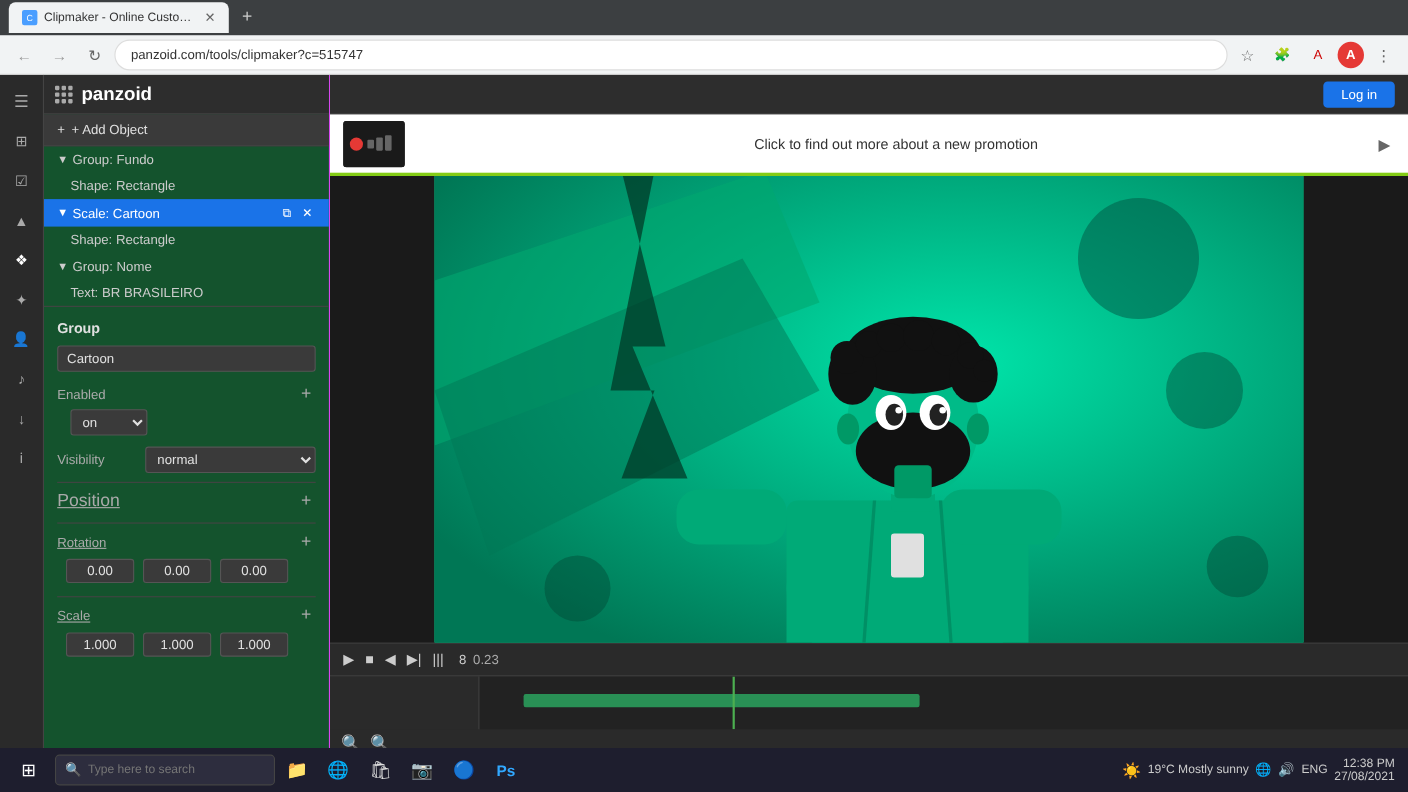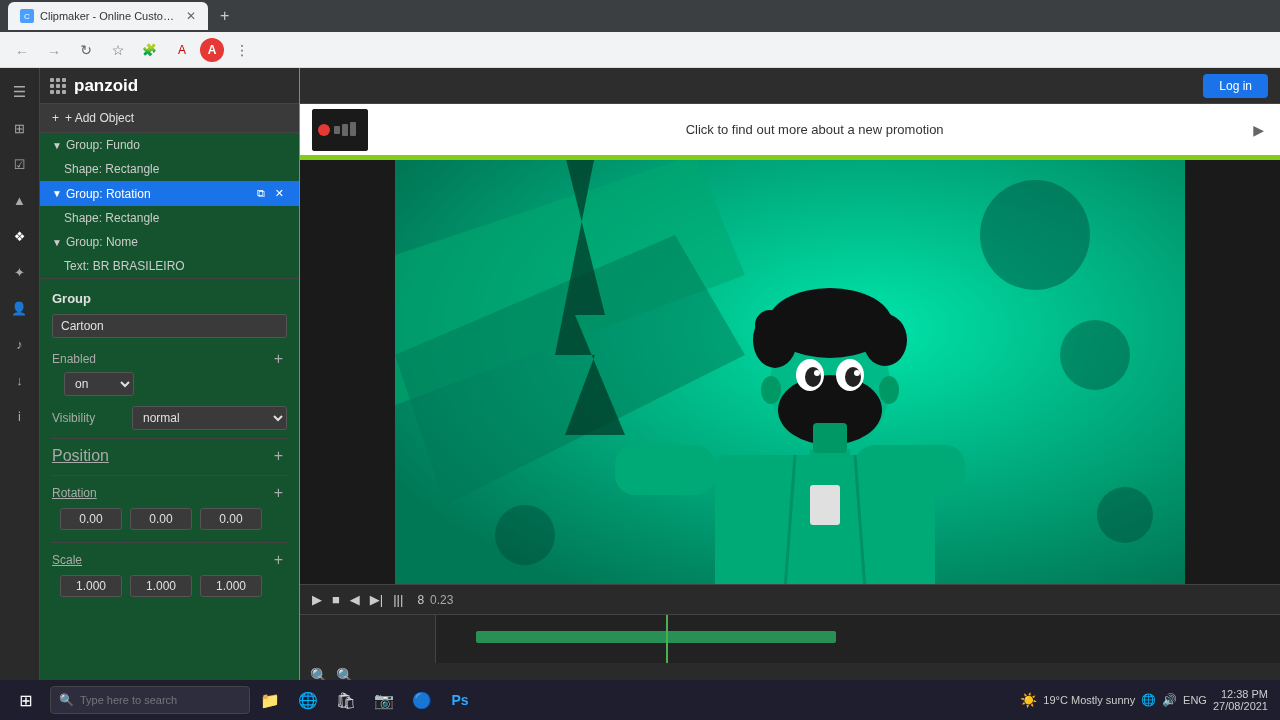--- a/index.html
+++ b/index.html
@@ -14,20 +14,23 @@
     <span style="font-size:11px;color:#333;flex:1;white-space:nowrap;overflow:hidden;text-overflow:ellipsis;max-width:140px;">Clipmaker - Online Custom Intr...</span>
     <span style="color:#666;font-size:12px;cursor:pointer;">✕</span>
   </div>
   <button style="background:none;border:none;color:#ccc;font-size:16px;cursor:pointer;padding:2px 8px;">+</button>
 </div>
 
 <div style="background:#f1f3f4; height:36px; display:flex; align-items:center; padding:0 8px; gap:4px; border-bottom:1px solid #ddd;">
   <button style="background:none;border:none;color:#999;font-size:14px;cursor:pointer;padding:4px;border-radius:50%;width:28px;height:28px;">←</button>
   <button style="background:none;border:none;color:#999;font-size:14px;cursor:pointer;padding:4px;border-radius:50%;width:28px;height:28px;">→</button>
   <button style="background:none;border:none;color:#666;font-size:14px;cursor:pointer;padding:4px;border-radius:50%;width:28px;height:28px;">↻</button>
+  <div style="flex:1;background:white;border:1px solid #ddd;border-radius:20px;padding:4px 14px;font-size:13px;color:#333;height:28px;display:flex;align-items:center;">
+    <span style="color:#333;font-size:12px;">panzoid.com/tools/clipmaker?c=515747</span>
+  </div>
   <div style="display:flex;gap:4px;align-items:center;">
     <button style="background:none;border:none;color:#666;cursor:pointer;font-size:14px;padding:4px;width:28px;height:28px;">☆</button>
     <button style="background:none;border:none;color:#666;cursor:pointer;font-size:12px;padding:4px;width:28px;height:28px;">🧩</button>
     <button style="background:none;border:none;color:#cc0000;cursor:pointer;font-size:12px;padding:4px;width:28px;height:28px;">A</button>
     <div style="width:24px;height:24px;background:#e53935;border-radius:50%;display:flex;align-items:center;justify-content:center;color:white;font-size:12px;font-weight:bold;cursor:pointer;">A</div>
     <button style="background:none;border:none;color:#666;cursor:pointer;font-size:14px;padding:4px;width:28px;height:28px;">⋮</button>
   </div>
 </div>
 
 <div style="display:flex; width:1280px; height:calc(720px - 68px - 40px); overflow:hidden;">
@@ -72,21 +75,21 @@
         <span style="font-size:10px;">▼</span>
         <span>Group: Fundo</span>
       </div>
 
       <div style="padding:5px 12px 5px 24px;cursor:pointer;display:flex;align-items:center;font-size:12px;color:#ccc;">
         <span>Shape: Rectangle</span>
       </div>
 
       <div style="padding:5px 12px;cursor:pointer;display:flex;align-items:center;gap:4px;font-size:12px;color:white;background:#1a73e8;">
         <span style="font-size:10px;">▼</span>
-        <span style="flex:1;">Group: Rotation</span>
+        <span style="flex:1;">Scale: Cartoon</span>
         <div style="display:flex;gap:4px;">
           <button style="background:none;border:none;color:white;cursor:pointer;font-size:11px;padding:1px 3px;">⧉</button>
           <button style="background:none;border:none;color:white;cursor:pointer;font-size:11px;padding:1px 3px;">✕</button>
         </div>
       </div>
 
       <div style="padding:5px 12px 5px 24px;cursor:pointer;display:flex;align-items:center;font-size:12px;color:#ccc;">
         <span>Shape: Rectangle</span>
       </div>
 
@@ -162,21 +165,21 @@
       </div>
     </div>
   </div>
 
   <div style="flex:1;display:flex;flex-direction:column;background:#1a1a1a;overflow:hidden;">
 
     <div style="background:#2d2d2d;height:36px;display:flex;align-items:center;padding:0 12px;border-bottom:1px solid #444;justify-content:flex-end;">
       <button style="background:#1a73e8;color:white;border:none;border-radius:4px;padding:5px 16px;font-size:12px;cursor:pointer;">Log in</button>
     </div>
 
-    <div style="background:white;height:56px;display:flex;align-items:center;padding:0 12px;border-bottom:5px solid #84cc16;flex-shrink:0;">
+    <div style="background:white;height:56px;display:flex;align-items:center;padding:0 12px;border-bottom:3px solid #84cc16;flex-shrink:0;">
       <div style="width:56px;height:42px;background:#111;border-radius:3px;display:flex;align-items:center;justify-content:center;overflow:hidden;margin-right:12px;flex-shrink:0;">
         <svg width="56" height="42" viewBox="0 0 56 42">
           <rect width="56" height="42" fill="#1a1a1a"></rect>
           <circle cx="12" cy="21" r="6" fill="#e53935"></circle>
           <rect x="22" y="17" width="6" height="8" fill="#666" rx="1"></rect>
           <rect x="30" y="15" width="6" height="12" fill="#666" rx="1"></rect>
           <rect x="38" y="13" width="6" height="14" fill="#666" rx="1"></rect>
         </svg>
       </div>
       <div style="flex:1;display:flex;align-items:center;justify-content:center;">

